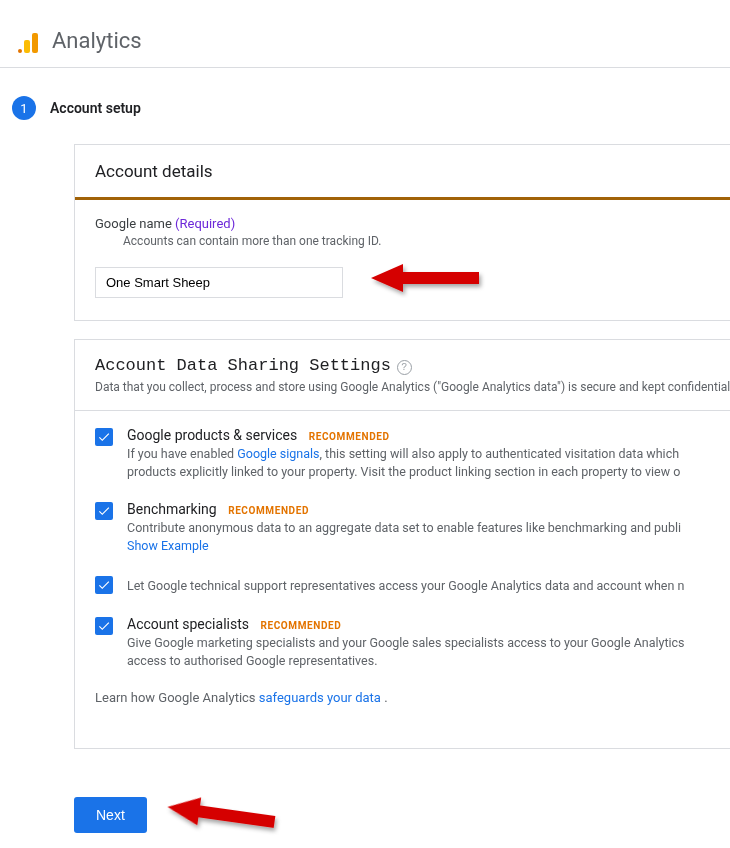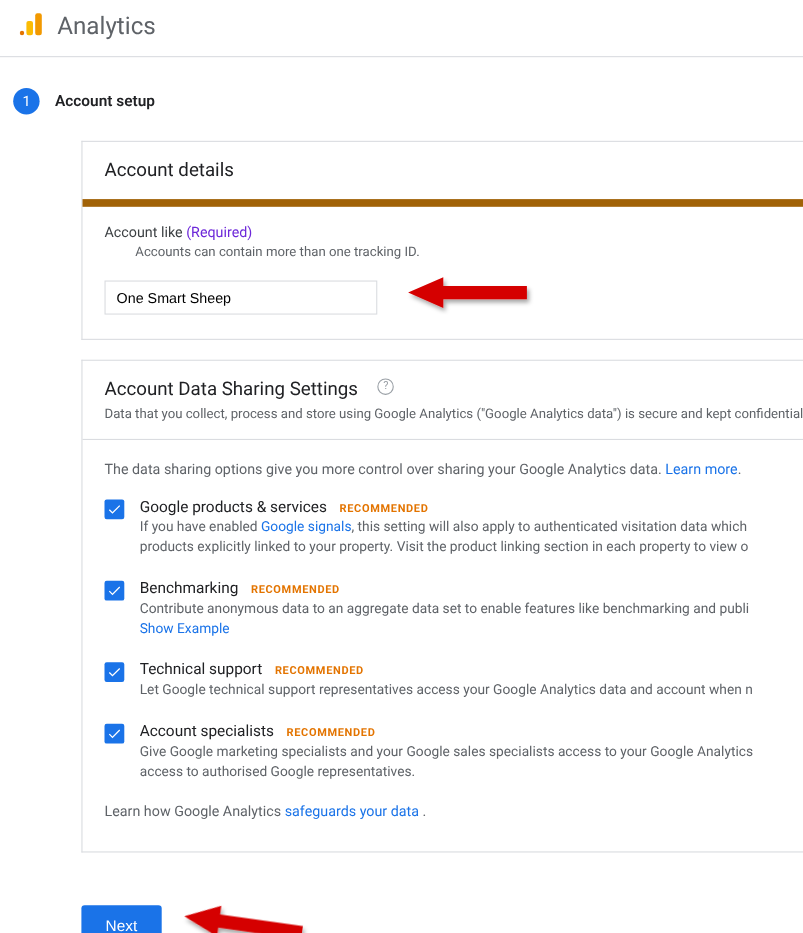--- a/index.html
+++ b/index.html
@@ -5,22 +5,22 @@
   * { box-sizing: border-box; margin: 0; padding: 0; }
   body {
     font-family: Roboto, Arial, sans-serif;
     background: #fff;
     color: #3c4043;
     width: 730px;
     overflow: hidden;
   }
   .topbar {
     display: flex;
-    align-items: flex-start;
-    padding: 12px 18px 14px;
+    align-items: flex-end;
+    padding: 28px 18px 14px;
     border-bottom: 1px solid #dadce0;
   }
   .logo {
     display: flex;
     align-items: flex-end;
     margin-right: 12px;
   }
   .logo span { display:block; border-radius:2px; margin-right:2px;}
   .app-title {
     font-size: 22px;
@@ -49,21 +49,21 @@
     font-weight: 600;
     color: #202124;
   }
   .panel-wrap { padding-left: 62px; }
   .panel {
     border: 1px solid #dadce0;
     border-right: none;
     margin-bottom: 18px;
   }
   .panel-header {
-    border-bottom: 7px solid #a16207;
+    border-bottom: 3px solid #a16207;
     padding: 16px 20px;
     font-size: 17px;
     color: #202124;
   }
   .panel-body { padding: 16px 20px 22px; }
   .field-label { font-size: 13px; color:#3c4043; }
   .field-label .req { color:#6d28d9; }
   .field-hint { font-size: 12px; color:#5f6368; margin-top:3px; margin-bottom:10px;margin-left:28px;}
   .text-input {
     width: 248px;
@@ -73,21 +73,21 @@
     outline: none;
   }
   .input-row { display:flex; align-items:flex-end; position:relative;}
   .arrow {
     position:relative;
     margin-left: 26px;
   }
   .arrow svg { display:block; }
   .section-title {
     font-size: 17px; color:#202124;
-    display:flex; align-items:flex-start; gap:18px;
+    display:flex; align-items:flex-end; gap:6px;font-family:Liberation Mono, monospace;
   }
   .help-circle {
     width:15px;height:15px;border-radius:50%;
     border:1px solid #9aa0a6; color:#9aa0a6;
     font-size:10px; display:flex;align-items:center;justify-content:center;
   }
   .section-sub {
     font-size:12px; color:#5f6368; margin-top:5px; white-space:nowrap;
   }
   .sharing-intro {
@@ -109,21 +109,21 @@
   }
   .rec {
     font-size:10px; letter-spacing:0.6px;
     color:#e37400; margin-left:8px; font-weight:700;
   }
   .opt-desc {
     font-size:12.5px; color:#5f6368; margin-top:3px;
     white-space: nowrap;
   }
   .footer-note {
-    font-size:13px; color:#5f6368; margin-top:6px; margin-bottom:6px;
+    font-size:13px; color:#5f6368; margin-top:6px; margin-bottom:21px;
   }
   .actions { padding: 26px 0 28px 62px; display:flex; align-items:center;}
   .primary-btn {
     background:#1a73e8; color:#fff; border:none;
     padding: 10px 22px; font-size:14px; font-weight:500;
     border-radius:3px; cursor:pointer;
   }
   .actions .arrow { margin-left:18px;}
 </style>
 </head>
@@ -143,21 +143,21 @@
     <div class="step-badge">1</div>
     <div class="step-title">Account setup</div>
   </div>
 
   <div class="panel-wrap">
 
     <div class="panel">
       <div class="panel-header">Account details</div>
       <div class="panel-body">
         <div class="field-label">
-          <span>Account like</span>
+          <span>Google name</span>
           <span class="req">(Required)</span>
         </div>
         <div class="field-hint">Accounts can contain more than one tracking ID.</div>
         <div class="input-row">
           <input class="text-input" type="text" value="One Smart Sheep" style="">
           <div class="arrow">
             <svg width="120" height="40" viewBox="0 0 120 40">
               <defs>
                   <filter id="s1" x="-20%" y="-20%" width="160%" height="160%">
                 <feDropShadow dx="2" dy="3" stdDeviation="2" flood-opacity="0.35"></feDropShadow>
@@ -174,23 +174,20 @@
 
     <div class="panel">
       <div class="panel-header" style="border-bottom:1px solid #dadce0;">
         <div class="section-title">
           <span>Account Data Sharing Settings</span>
           <span class="help-circle">?</span>
         </div>
         <div class="section-sub">Data that you collect, process and store using Google Analytics ("Google Analytics data") is secure and kept confidential. Th</div>
       </div>
       <div class="panel-body">
-        <div class="sharing-intro">
-          <span>The data sharing options give you more control over sharing your Google Analytics data. </span><span class="link">Learn more</span><span>.</span>
-        </div>
 
         <div class="opt">
           <div class="checkbox">
             <svg width="14" height="14" viewBox="0 0 24 24">
                 <path d="M9 16.2 4.8 12l-1.4 1.4L9 19 21 7l-1.4-1.4z" fill="#fff"></path>
               </svg>
           </div>
           <div class="opt-body">
             <div class="opt-title">
               <span>Google products &amp; services</span>
@@ -219,24 +216,20 @@
           </div>
         </div>
 
         <div class="opt">
           <div class="checkbox">
             <svg width="14" height="14" viewBox="0 0 24 24">
                 <path d="M9 16.2 4.8 12l-1.4 1.4L9 19 21 7l-1.4-1.4z" fill="#fff"></path>
               </svg>
           </div>
           <div class="opt-body">
-            <div class="opt-title">
-              <span>Technical support</span>
-              <span class="rec">RECOMMENDED</span>
-            </div>
             <div class="opt-desc">Let Google technical support representatives access your Google Analytics data and account when n</div>
           </div>
         </div>
 
         <div class="opt">
           <div class="checkbox">
             <svg width="14" height="14" viewBox="0 0 24 24">
                 <path d="M9 16.2 4.8 12l-1.4 1.4L9 19 21 7l-1.4-1.4z" fill="#fff"></path>
               </svg>
           </div>

